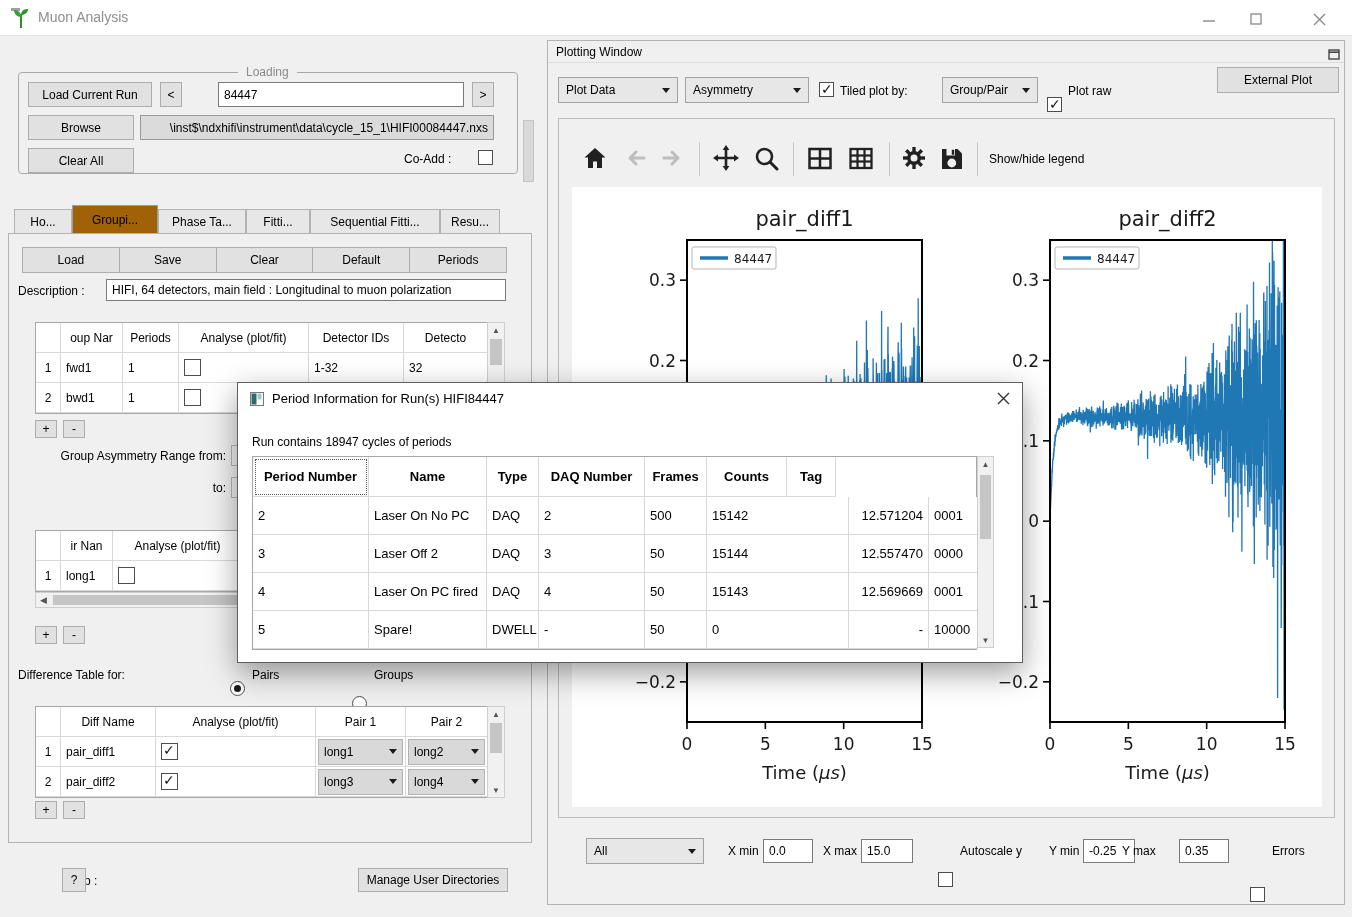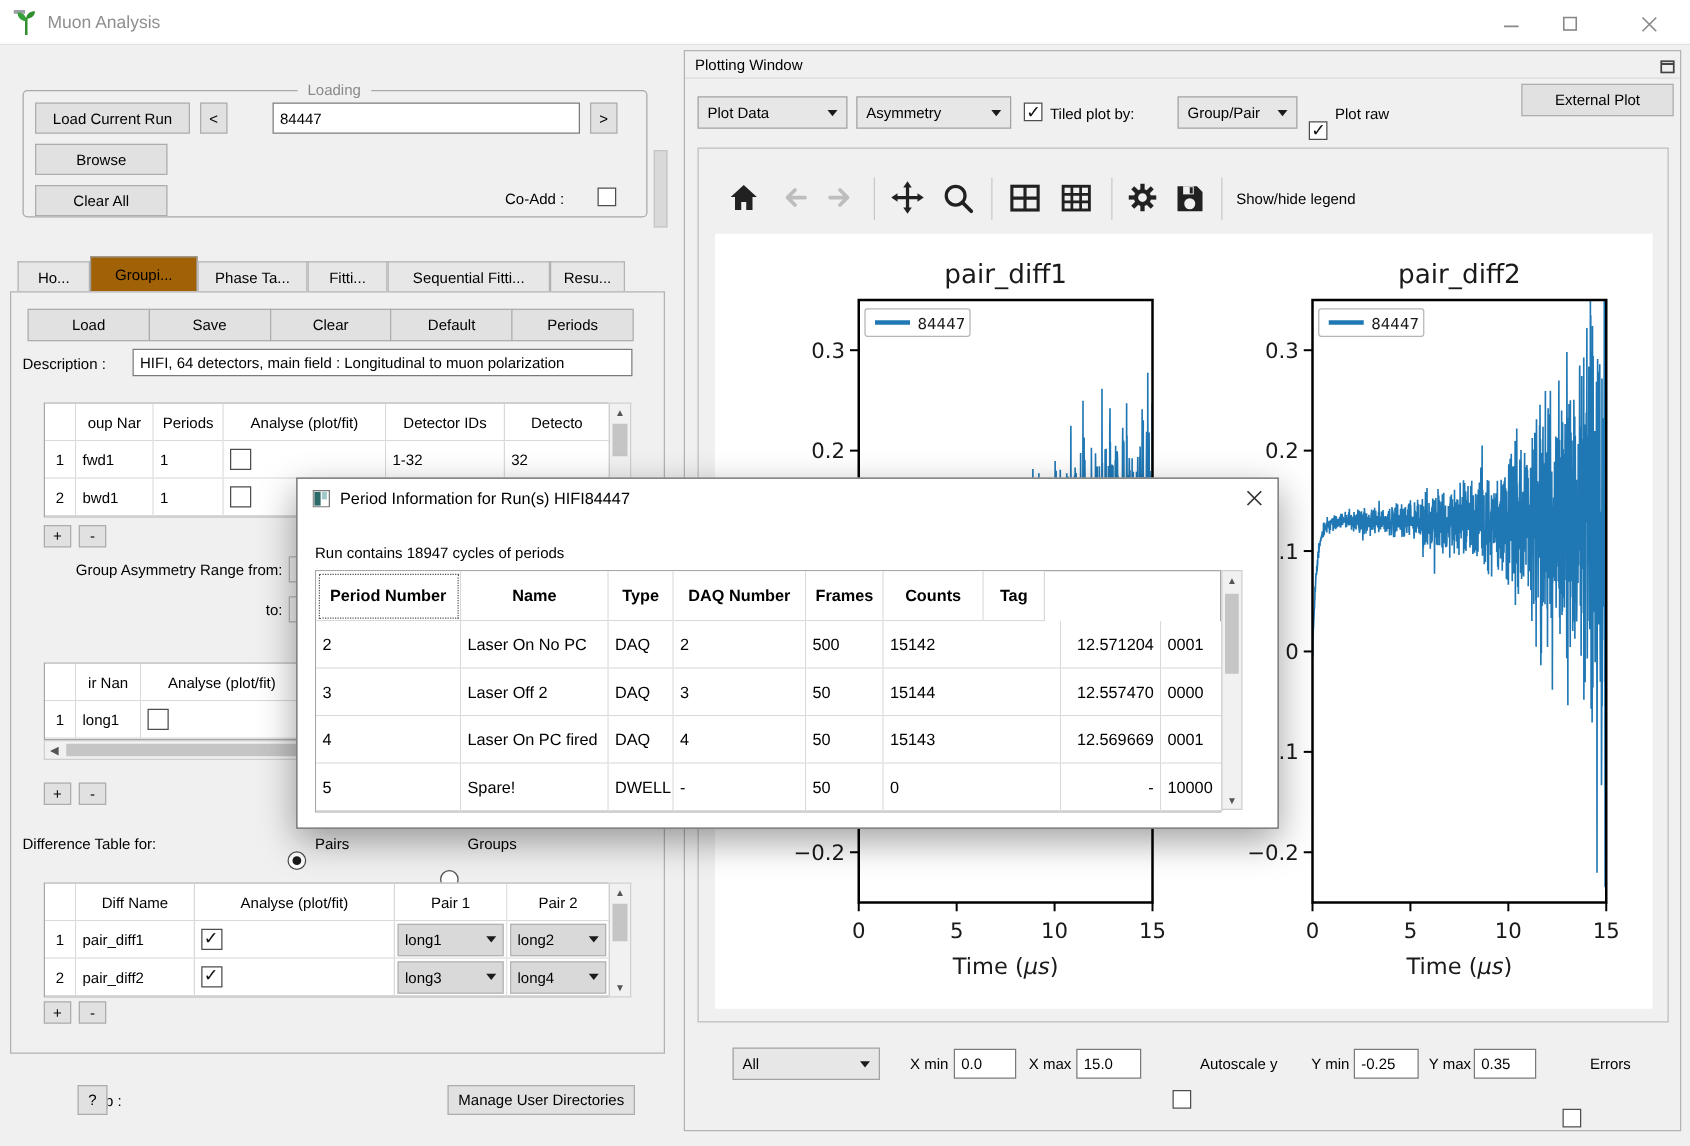--- a/index.html
+++ b/index.html
@@ -75,20 +75,21 @@
     </div>
 
   <div class="abs fieldset" style="left:18px;top:72px;width:500px;height:102px;"></div>
   <div class="abs legendtxt" style="left:238px;top:65px;">Loading</div>
   <div class="abs btn" style="left:28px;top:82px;width:124px;height:25px;">Load Current Run</div>
   <div class="abs btn" style="left:160px;top:82px;width:22px;height:25px;">&lt;</div>
   <div class="abs lbl" style="left:190px;top:87px;font-weight:bold;padding-left:28px;">HIFI</div>
   <div class="abs field" style="left:218px;top:82px;width:246px;height:25px;">84447</div>
   <div class="abs btn" style="left:472px;top:82px;width:22px;height:25px;">&gt;</div>
   <div class="abs btn" style="left:28px;top:115px;width:106px;height:25px;">Browse</div>
+  <div class="abs field gray" style="left:140px;top:115px;width:354px;height:25px;">\inst$\ndxhifi\instrument\data\cycle_15_1\HIFI00084447.nxs</div>
   <div class="abs btn" style="left:28px;top:148px;width:106px;height:25px;">Clear All</div>
   <div class="abs lbl" style="left:404px;top:152px;">Co-Add :</div>
   <div class="abs cb" style="left:478px;top:150px;"></div>
 
   <div class="abs" style="left:523px;top:120px;width:11px;height:62px;background:#d9d9d9;border:1px solid #c4c4c4;"></div>
 
   <div class="abs" id="tabs" style="left:14px;top:205px;width:506px;height:28px;display:flex;align-items:flex-end;">
       <div class="tab" style="width: 58px; flex: 0 0 auto;">Ho...</div>
       <div class="tab sel" style="width: 86px; flex: 0 0 auto;">Groupi...</div>
       <div class="tab" style="width: 88px; flex: 0 0 auto;">Phase Ta...</div>
@@ -421,21 +422,21 @@
         <span class="tri"></span>
       </div>
     <div class="abs lbl" style="left:180px;top:803px;">X min</div>
     <div class="abs field" style="left:215px;top:798px;width:50px;height:24px;">0.0</div>
     <div class="abs lbl" style="left:275px;top:803px;">X max</div>
     <div class="abs field" style="left:313px;top:798px;width:52px;height:24px;">15.0</div>
     <div class="abs cb" style="left:390px;top:801px;"></div>
     <div class="abs lbl" style="left:412px;top:803px;">Autoscale y</div>
     <div class="abs lbl" style="left:501px;top:803px;">Y min</div>
     <div class="abs field" style="left:535px;top:798px;width:52px;height:24px;">-0.25</div>
-    <div class="abs lbl" style="left:595px;top:803px;">Y max</div>
+    <div class="abs lbl" style="left:574px;top:803px;">Y max</div>
     <div class="abs field" style="left:631px;top:798px;width:50px;height:24px;">0.35</div>
     <div class="abs cb" style="left:702px;top:801px;"></div>
     <div class="abs lbl" style="left:724px;top:803px;">Errors</div>
   </div>
 
   <div class="abs" id="modal">
     <div class="abs" style="left:12px;top:9px;">
       <svg width="14" height="14">
           <rect x="0.5" y="0.5" width="13" height="13" fill="#fff" stroke="#777"></rect>
           <rect x="1.5" y="1.5" width="5" height="11" fill="#2d6a6a"></rect>

